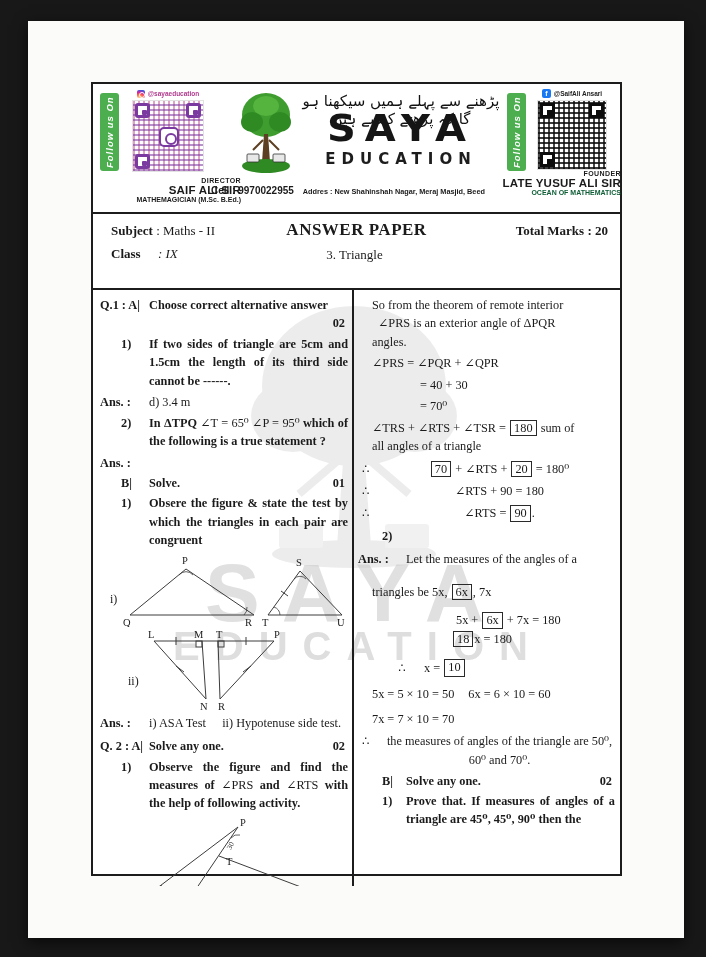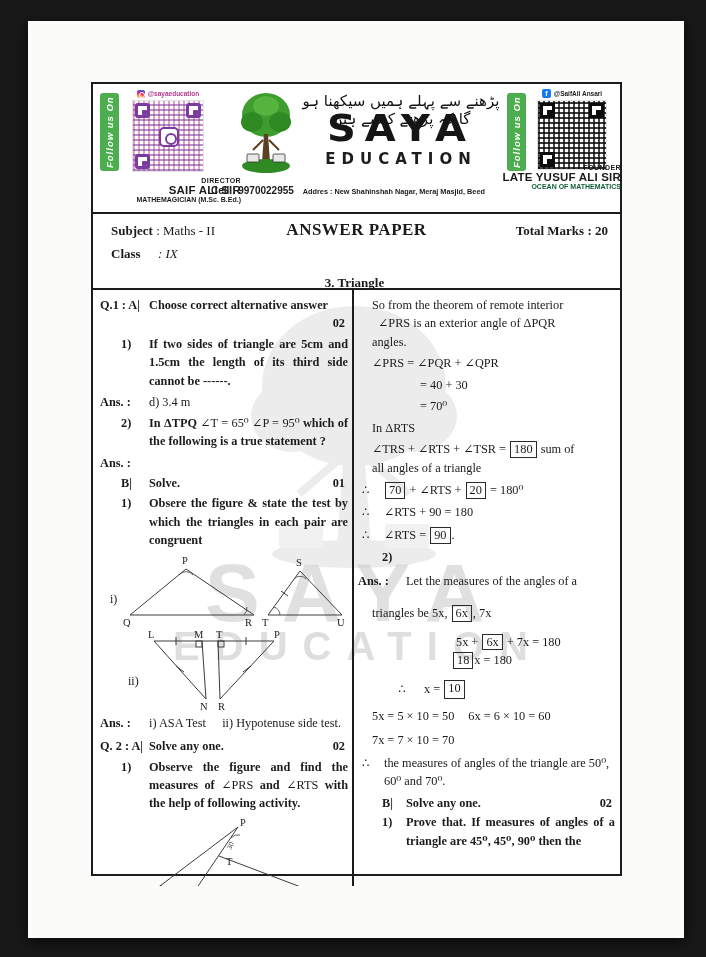--- a/index.html
+++ b/index.html
@@ -45,21 +45,21 @@
   .qr-center-ig { position:absolute; left:26px; top:26px; width:20px; height:20px; background:#fff;
                   border:2px solid #7b3aa0; border-radius:5px; }
   .qr-center-ig::after { content:""; position:absolute; left:4px; top:4px; width:8px; height:8px;
                          border:2px solid #7b3aa0; border-radius:50%; }
 
   .person { position:absolute; text-align:right; font-family:"Liberation Sans",sans-serif; }
   .person .ttl { font-size:7px; font-weight:bold; letter-spacing:.4px; }
   .person .nm { font-size:11.5px; font-weight:bold; letter-spacing:.2px; }
   .person .sb { font-size:7px; font-weight:bold; }
   .director { left:0px; top:93px; width:148px; }
-  .founder { left:398px; top:80px; width:130px; }
+  .founder { left:398px; top:86px; width:130px; }
   .founder .sb { color:#0e5d35; }
 
   .tree-logo { position:absolute; left:146px; top:8px; }
   .urdu { position:absolute; left:208px; top:8px; width:200px; text-align:center;
           font-family:"DejaVu Sans",sans-serif; font-size:15px; direction:rtl; color:#111; }
   .brand { position:absolute; left:203px; top:22px; width:210px; text-align:center;
            font-family:"DejaVu Sans",sans-serif; font-weight:bold; font-size:40px;
            letter-spacing:9px; color:#151515; transform:scaleY(.92); line-height:1.1; }
   .brand-sub { position:absolute; left:203px; top:66px; width:210px; text-align:center;
                font-family:"DejaVu Sans",sans-serif; font-size:15px; letter-spacing:6px;
@@ -75,21 +75,21 @@
 
   
   .info { position:relative; height:76px; border-bottom:2px solid #1c1c1c; font-size:13px; }
   .info .lbl { font-weight:bold; }
   .subj { position:absolute; left:18px; top:9px; }
   .clss { position:absolute; left:18px; top:32px; }
   .clss .v { margin-left:14px;font-style:italic; }
   .ptitle { position:absolute; left:0; right:0; top:6px; text-align:center;
             font-size:17px; font-weight:bold; letter-spacing:.5px; }
   .chap { position:absolute; left:0; right:4px; top:33px; text-align:center;
-          font-size:13px; font-weight:bold;margin-top:28px; }
+          font-size:13px; font-weight:normal; }
   .tmarks { position:absolute; right:12px; top:9px; font-weight:bold; }
   .tmarks .v { font-weight:bold; }
 
   
   .columns { position:relative; height:596px; display:flex; overflow:hidden; }
   .col-l { width:261px; border-right:2px solid #1c1c1c; padding:6px 4px 0 7px;
            position:relative; z-index:1; }
   .col-r { flex:1; padding:6px 5px 0 4px; position:relative; z-index:1; }
 
   .wm { position:absolute; z-index:0; pointer-events:none; }
@@ -125,21 +125,21 @@
   .alab { font:7.5px "Liberation Serif",serif; fill:#1b1b1b; }
   .figlab { font:12px "Liberation Serif",serif; fill:#1b1b1b; }
 
   
   .r-line { margin-left:14px; }
   .r-first { margin-left:20px; }
   .r-eq { margin-left:14px; margin-top:3px; }
   .r-ind { margin-left:62px; margin-top:3px; }
   .trow { display:flex; margin-top:4px; }
   .tsym { width:26px; flex-shrink:0; padding-left:4px; }
-  .teq { flex:1; }
+  .teq { flex:1;text-align:center; }
   .bx { display:inline-block; border:1.3px solid #2a2a2a; padding:0 3px; line-height:1.2; margin:0 1px; }
   .rans { display:flex; margin-top:5px; }
   .ranslab { width:48px; flex-shrink:0; font-weight:bold; }
   .ranstxt { flex:1; }
   .ritem { display:flex; margin-top:4px; font-weight:bold; }
   .rnum { width:48px; flex-shrink:0; padding-left:24px; }
   .rtxt { flex:1; text-align:justify; }
   .big-eq { margin-left:98px; margin-top:10px; }
   .big-eq2 { margin-left:94px; }
   .there-eq { display:flex; margin-top:11px; }
@@ -378,21 +378,20 @@
      </div>
 
      <div class="col-r">
 
        <div class="r-line">So from the theorem of remote interior</div>
        <div class="r-line r-first">∠PRS is an exterior angle of ΔPQR</div>
        <div class="r-line">angles.</div>
        <div class="r-eq">∠PRS = ∠PQR + ∠QPR</div>
        <div class="r-ind">= 40 + 30</div>
        <div class="r-ind">= 70⁰</div>
-       <div class="r-line" style="margin-top:3px">In ΔRTS</div>
 
        <div class="r-eq">
          <span>∠TRS + ∠RTS + ∠TSR =</span>
          <span class="bx">180</span>
          <span>sum of</span>
        </div>
        <div class="r-line">all angles of a triangle</div>
 
        <div class="trow">
          <span class="tsym">∴</span>

